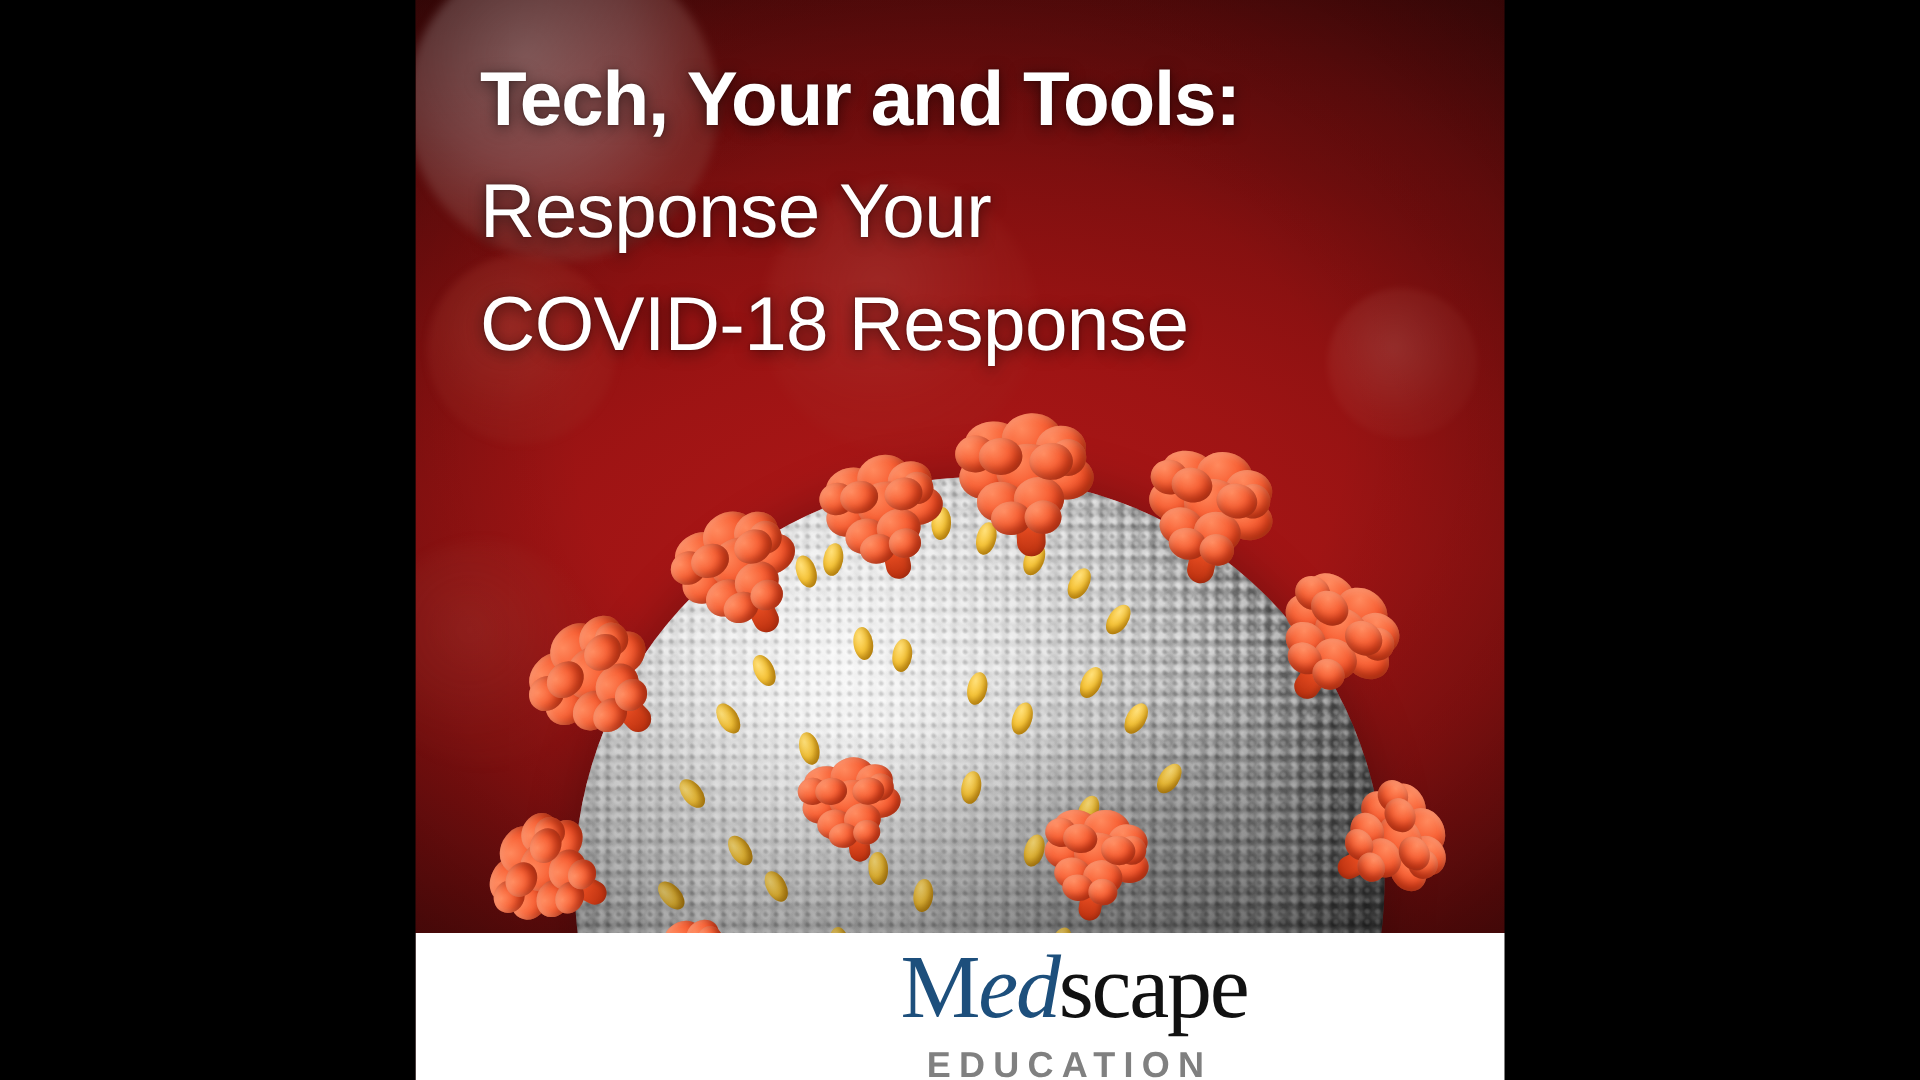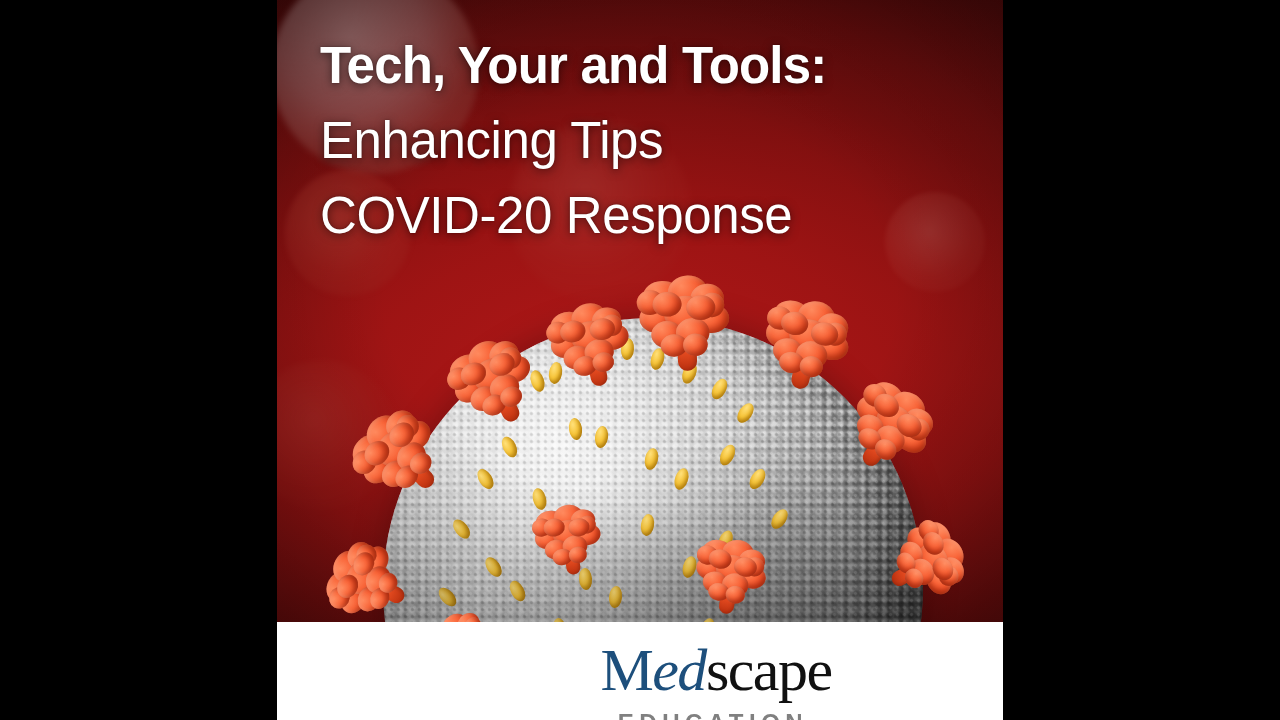--- a/index.html
+++ b/index.html
@@ -217,21 +217,21 @@
   #footer {
     position:absolute;
     left:277px; top:622px;
     width:878px; height:98px;
     background:#fff;
     z-index:35;
     display:flex;
     flex-direction:column;
     align-items:center;
     justify-content:flex-start;
-    padding-top:18px;
+    padding-top:6px;
     gap:20px;
   }
   #logo-wordmark {
     font-family:"Liberation Serif", serif;
     font-size:60px;
     line-height:60px;
     letter-spacing:-1.5px;
     white-space:nowrap;
   }
   #logo-wordmark .med   { color:#1d4f7c; font-style:italic; }
@@ -497,22 +497,22 @@
               <div class="knob" style="left: 44px; top: 18px; width: 26px; height: 22px;"></div>
             </div>
           </div>
       </div>
 
       <div id="vignette"></div>
     </div>
 
     <div id="headline">
       <span class="ln bold">Tech, Your and Tools:</span>
-      <span class="ln light">Enhancing Tips</span>
-      <span class="ln light">COVID-20 Response</span>
+      <span class="ln light">Response Your</span>
+      <span class="ln light">COVID-18 Response</span>
     </div>
 
   </div>
 
   <div id="footer">
     <div id="logo-wordmark">
       <span class="med"><span class="medM">M</span><span>ed</span></span><span class="scape">scape</span>
     </div>
     <div id="logo-sub">EDUCATION</div>
   </div>

